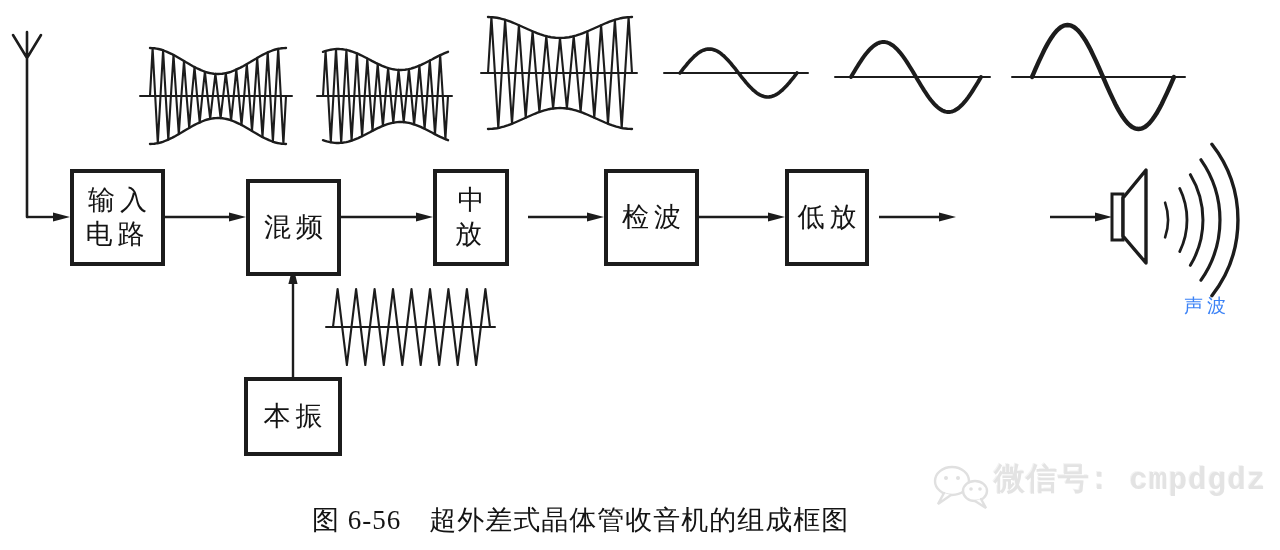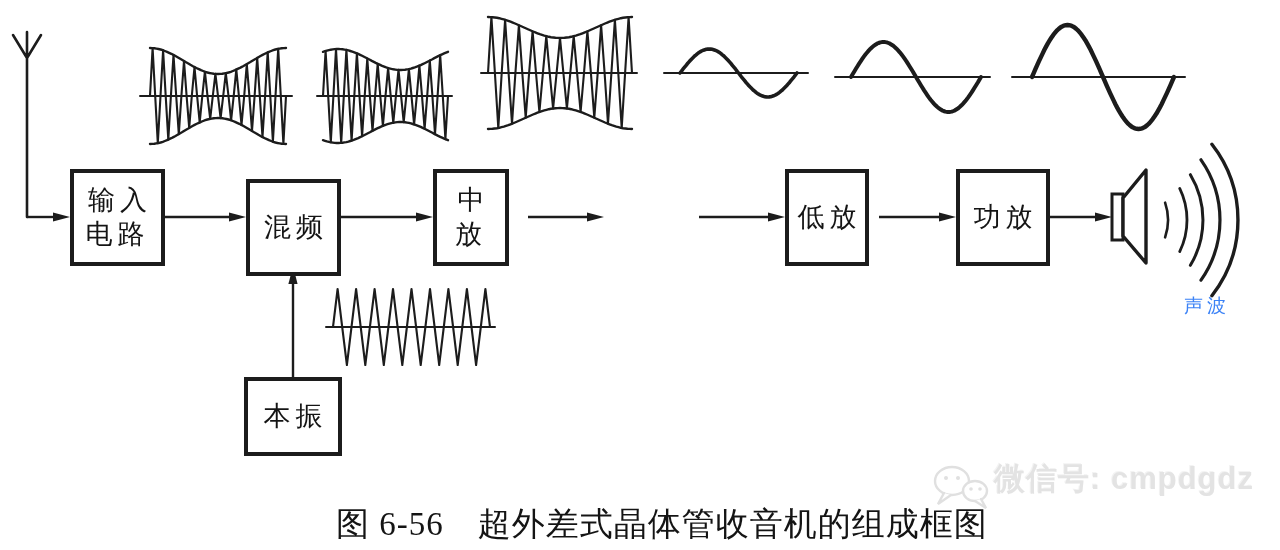--- a/index.html
+++ b/index.html
@@ -4,27 +4,27 @@
 <style>
   *{box-sizing:border-box}
   html,body{margin:0;padding:0;background:#ffffff}
   .stage{position:relative;width:1280px;height:550px;background:#ffffff;overflow:hidden;
          font-family:"Liberation Serif",serif;color:#161616}
   svg.overlay{position:absolute;left:0;top:0;display:block}
   .block{position:absolute;border:4px solid #1c1c1c;background:#ffffff;
          display:flex;align-items:center;justify-content:center;z-index:2}
   .block-label{font-size:27px;line-height:1.25;color:#141414;white-space:pre-line;
                text-align:center;letter-spacing:5px;text-indent:5px}
-  .caption{position:absolute;left:336px;top:502px;font-size:33px;color:#141414;
+  .caption{position:absolute;left:312px;top:502px;font-size:27px;color:#141414;
            letter-spacing:1px;white-space:nowrap}
   .sound-label{position:absolute;left:1184px;top:293px;font-size:19px;color:#3b82f6;
                letter-spacing:4px;white-space:nowrap}
   .watermark{position:absolute;left:924px;top:458px;display:flex;align-items:center;
              gap:6px;z-index:3;pointer-events:none}
-  .watermark-text{font-family:Liberation Sans, sans-serif;font-size:31px;font-weight:bold;
+  .watermark-text{font-family:Liberation Mono, monospace;font-size:31px;font-weight:bold;
                   color:#e3e3e3;letter-spacing:1px;white-space:nowrap;
                   text-shadow:1px 1px 0 #ffffff,2px 2px 1px #ffffff,-1px -1px 0 #f3f3f3}
 </style>
 </head>
 <body>
 
 <div class="stage">
 
   <svg class="overlay" width="1280" height="550" viewBox="0 0 1280 550">
 
@@ -115,25 +115,25 @@
   <div class="block" style="left:70px;top:169px;width:95px;height:97px">
     <span class="block-label">输入
 电路</span>
   </div>
   <div class="block" style="left:246px;top:179px;width:95px;height:97px">
     <span class="block-label">混频</span>
   </div>
   <div class="block" style="left:433px;top:169px;width:76px;height:97px">
     <span class="block-label">中放</span>
   </div>
+  <div class="block" style="left:604px;top:169px;width:95px;height:97px">
+    <span class="block-label">检波</span>
+  </div>
   <div class="block" style="left:785px;top:169px;width:84px;height:97px">
     <span class="block-label">低放</span>
-  </div>
-  <div class="block" style="left:956px;top:169px;width:94px;height:97px">
-    <span class="block-label">功放</span>
   </div>
   <div class="block" style="left:244px;top:377px;width:98px;height:79px">
     <span class="block-label">本振</span>
   </div>
 
   <div class="sound-label">声波</div>
   <div class="caption">图 6-56　超外差式晶体管收音机的组成框图</div>
 
   <div class="watermark">
     <span style="width:64px"></span>

